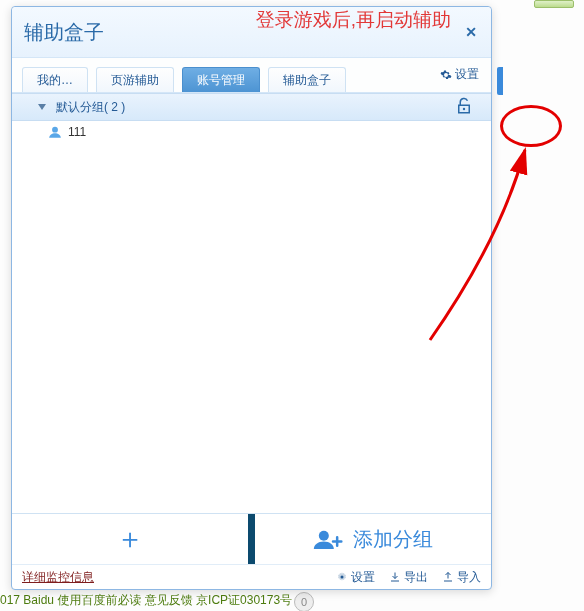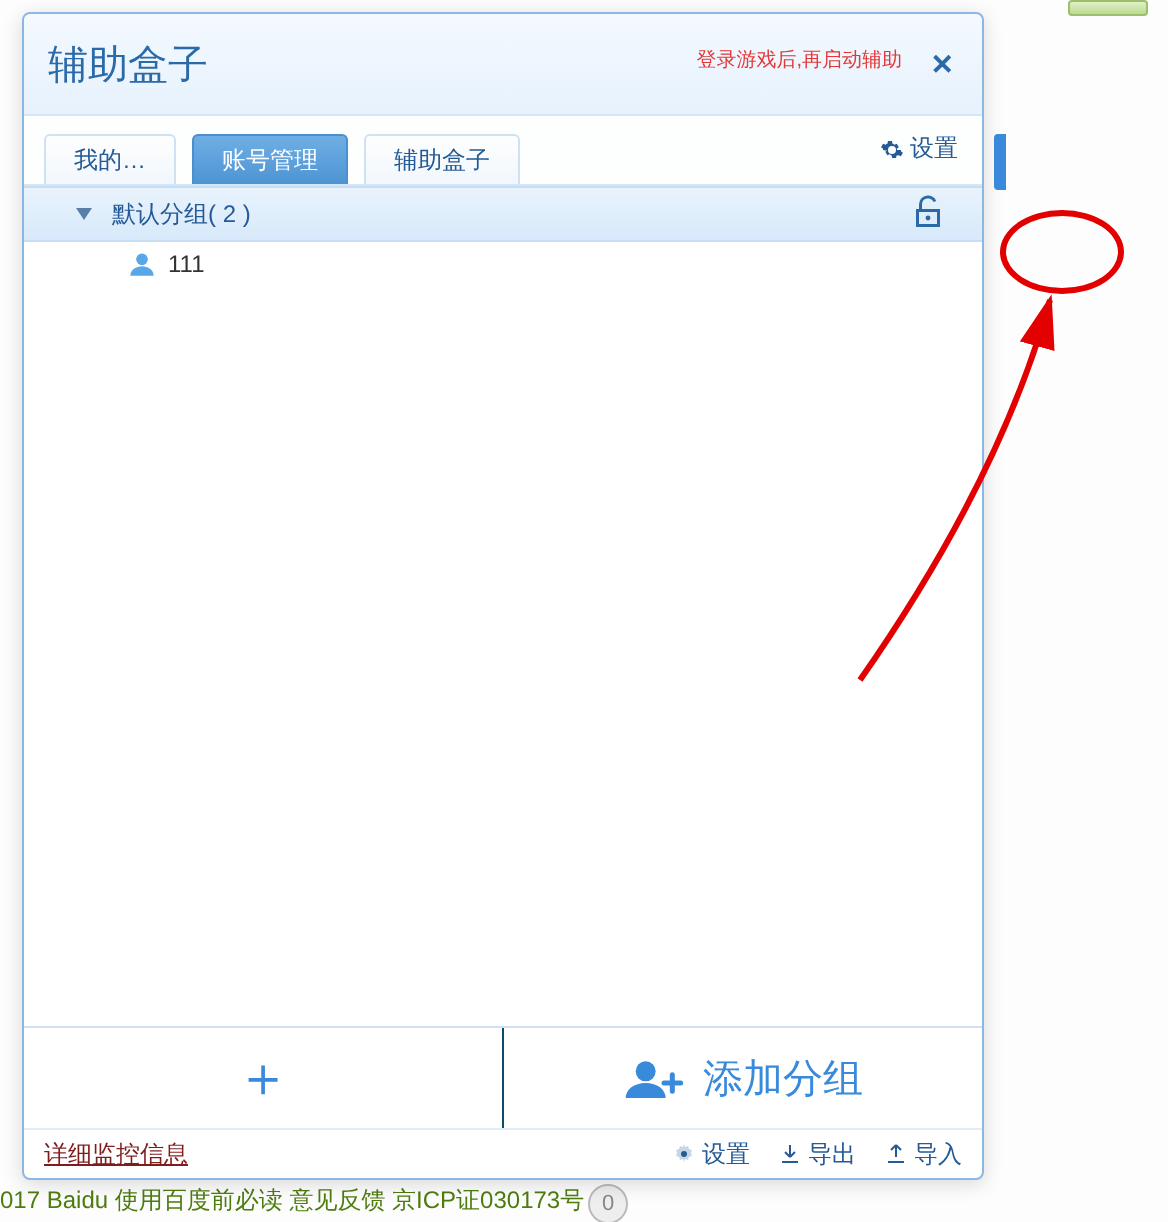--- a/index.html
+++ b/index.html
@@ -2,40 +2,40 @@
 <html><head>
 <meta charset="utf-8">
 <style>
   html, body { margin:0; padding:0; font-family: "Microsoft YaHei", Arial, sans-serif; font-size:12px; background:#fff; }
   #outer { position:relative; width:584px; height:611px; background:#fdfdfd; overflow:hidden; }
   .stray-top { position:absolute; top:0; right:10px; width:38px; height:6px; border:1px solid #9bbf6b; background:linear-gradient(#dff0c8,#bcdc8e); border-radius:2px; }
   
   .panel { position:absolute; left:11px; top:6px; width:481px; height:584px; border:1px solid #8db7e3; border-radius:4px; background:#fff; box-shadow:0 2px 10px rgba(0,0,0,.15); display:flex; flex-direction:column; box-sizing:border-box; }
   .titlebar { height:50px; background:linear-gradient(#f3f9ff,#e7f2fd); border-bottom:1px solid #d4e6f7; display:flex; align-items:center; padding:0 12px; position:relative; border-radius:4px 4px 0 0; }
   .titlebar .title { font-size:20px; color:#2a6aa8; }
-  .titlebar .warn { position:absolute; right:40px; top:16px; color:#e23838; font-size:10px; }
+  .titlebar .warn { position:absolute; right:40px; top:0; color:#e23838; font-size:19px; }
   .titlebar .close { position:absolute; right:14px; top:17px; color:#2a6aa8; font-size:14px; font-weight:bold; cursor:pointer; }
   
   .tabstrip { height:34px; position:relative; border-bottom:1px solid #d4e6f7; background:#fdfefe; display:flex; align-items:flex-end; padding-left:10px; }
   .tab { height:24px; line-height:24px; padding:0 14px; border:1px solid #cfe2f3; border-bottom:none; margin-right:8px; background:linear-gradient(#fefefe,#f1f7fd); color:#245a95; font-size:12px; cursor:pointer; border-radius:3px 3px 0 0; }
   .tab.active { background:linear-gradient(#6faee4,#4d94d3); color:#fff; border-color:#4a8fce; }
   .settings { position:absolute; right:12px; top:8px; color:#245a95; cursor:pointer; display:flex; align-items:center; gap:3px; }
   .gear { display:inline-block; width:12px; height:12px; }
   
   .body { flex:1 1 auto; overflow:auto; }
   .group-row { height:26px; background:linear-gradient(#e9f3fd,#d7e9fa); border-top:1px solid #c7ddf2; border-bottom:1px solid #c7ddf2; display:flex; align-items:center; padding:0 26px; position:relative; color:#245a95; cursor:pointer; }
   .group-row .tri { width:0; height:0; border-left:4px solid transparent; border-right:4px solid transparent; border-top:6px solid #5a7fa6; margin-right:10px; }
   .group-row .lock { position:absolute; right:18px; top:3px; color:#2a6aa8; }
-  .item-row { height:22px; display:flex; align-items:center; padding-left:52px; color:#333; cursor:pointer; }
+  .item-row { height:22px; display:flex; align-items:center; padding-left:36px; color:#333; cursor:pointer; }
   .item-row .uicon { margin-right:6px; }
   
   .footer { border-top:1px solid #cfe2f3; }
   .big-actions { height:50px; display:flex; }
   .big-btn { flex:1; display:flex; align-items:center; justify-content:center; gap:10px; color:#3a8adb; font-size:20px; cursor:pointer; }
-  .big-btn + .big-btn { border-left:1px solid #0c4a6e; }
+  .big-btn + .big-btn { border-left:7px solid #0c4a6e; }
   .plus { font-size:28px; font-weight:200; line-height:20px; }
   .bottom-links { height:24px; border-top:1px solid #e1edf8; display:flex; align-items:center; padding:0 10px; color:#245a95; font-size:12px; justify-content:space-between; }
   .bottom-links a { color:#7f1d1d; text-decoration:underline; cursor:pointer; }
   .rlinks { display:flex; gap:14px; }
   .rlinks span { cursor:pointer; display:flex; align-items:center; gap:3px; }
   
   .bg-text { position:absolute; left:0; bottom:2px; color:#4d7c0f; font-size:12px; white-space:nowrap; }
   .badge-num { position:absolute; right:270px; bottom:-1px; width:18px; height:18px; border:1px solid #bbb; border-radius:50%; background:#eee; color:#888; font-size:11px; display:flex; align-items:center; justify-content:center; }
   .blue-tab-hint { position:absolute; right:-12px; top:60px; width:6px; height:28px; background:#3a8adb; border-radius:2px 0 0 2px; }
   
@@ -55,20 +55,21 @@
     <div class="blue-tab-hint"></div>
 
     <div class="titlebar">
       <span class="title">辅助盒子</span>
       <span class="warn">登录游戏后,再启动辅助</span>
       <span class="close">✕</span>
     </div>
 
     <div class="tabstrip">
       <div class="tab">我的…</div>
+      <div class="tab">页游辅助</div>
       <div class="tab active">账号管理</div>
       <div class="tab">辅助盒子</div>
       <div class="settings">
         <svg class="gear" viewBox="0 0 24 24">
             <path fill="#245a95" d="M12 8a4 4 0 100 8 4 4 0 000-8zm9 4a7 7 0 01-.1 1.2l2 1.6-2 3.4-2.4-.9a7 7 0 01-2 .1l-.4 2.6h-4l-.4-2.6a7 7 0 01-2-1.1l-2.4.9-2-3.4 2-1.6A7 7 0 013 12a7 7 0 01.1-1.2l-2-1.6 2-3.4 2.4.9a7 7 0 012-1.1L8 3h4l.4 2.6a7 7 0 012 1.1l2.4-.9 2 3.4-2 1.6c.1.4.2.8.2 1.2z"></path>
           </svg>
         <span>设置</span>
       </div>
     </div>
 

